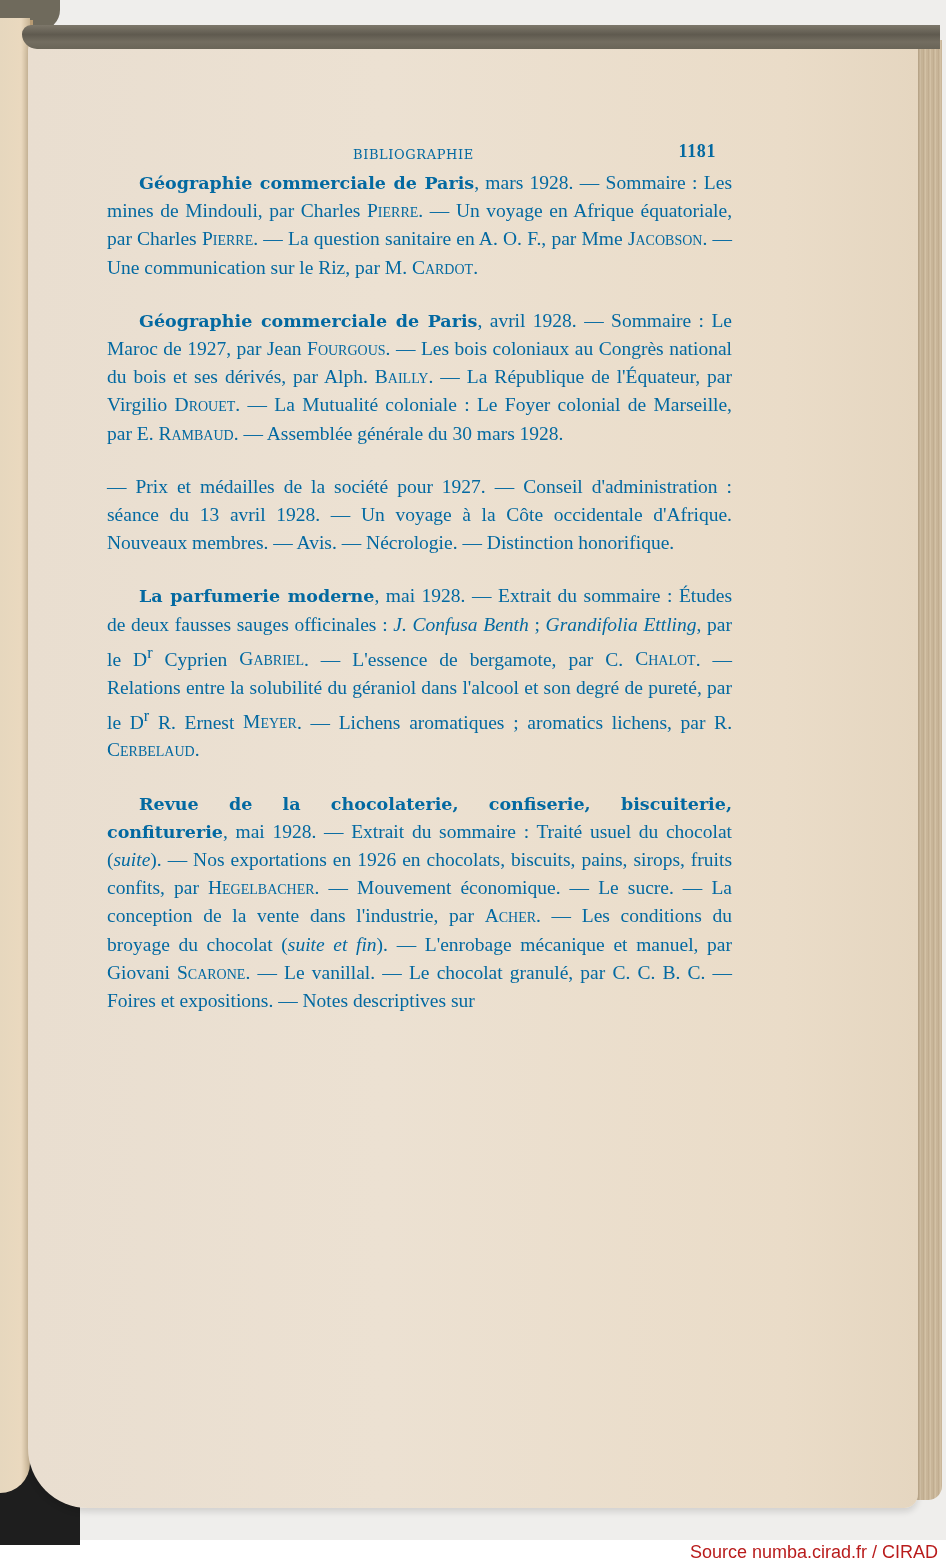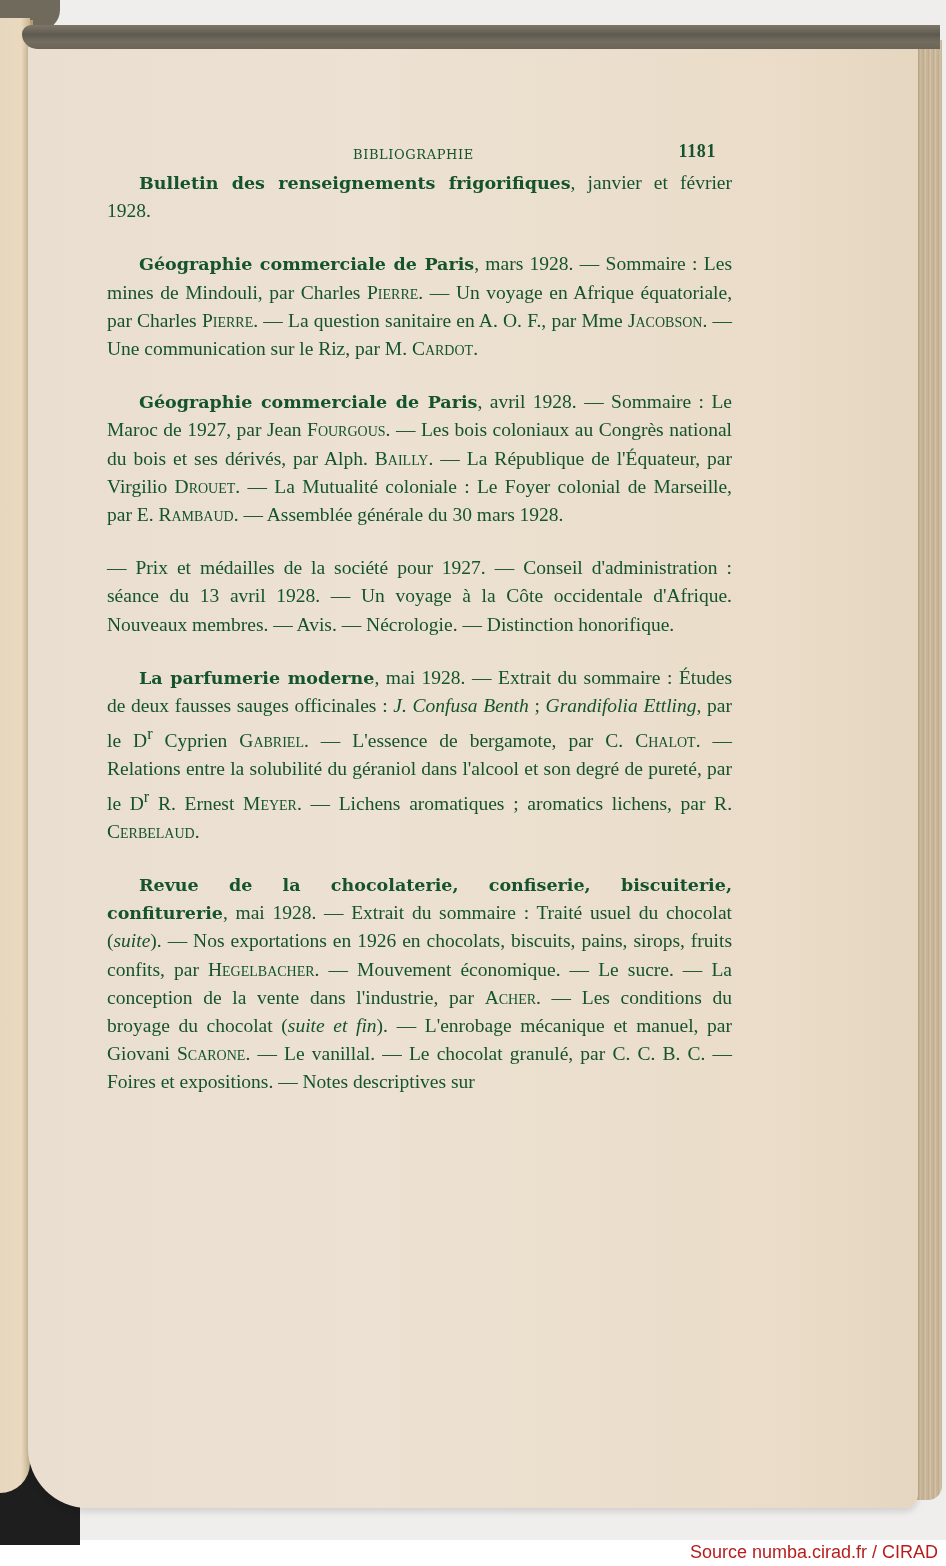--- a/index.html
+++ b/index.html
@@ -43,21 +43,21 @@
       border-top-left-radius: 18px;
       border-bottom-left-radius: 30px;
     }
     .fore-edge {
       position: absolute; left: 892px; top: 40px; width: 50px; height: 1460px;
       background: repeating-linear-gradient(90deg, #cbb89b 0px, #bda98c 2px, #d8c7ab 3px, #c4b093 5px);
       border-bottom-right-radius: 14px;
     }
     .text-block {
       position: absolute; left: 107px; top: 135px; width: 625px;
-      color: #14532d;
+      color: #0369a1;
       font-size: 19.5px; line-height: 28.2px;
     }
     .running-head {
       position: relative; height: 34px;
       font-size: 13px; letter-spacing: 0.6px;
     }
     .running-head .title {
       position: absolute; left: 246px; top: 6px; font-family: "DejaVu Serif", serif; font-size: 13px;
     }
     .running-head .num {
@@ -84,21 +84,20 @@
 <div class="fore-edge"></div>
 <div class="page"></div>
 <div class="top-edge"></div>
 
 <div class="text-block">
   <div class="running-head">
     <span class="title">BIBLIOGRAPHIE</span>
     <span class="num">1181</span>
   </div>
 
-  <p class="entry"><b>Bulletin des renseignements frigorifiques</b><span>, janvier et février 1928.</span></p>
 
   <p class="entry"><b>Géographie commerciale de Paris</b><span>, mars 1928. — Sommaire : Les mines de Mindouli, par Charles </span><span class="sc">Pierre</span><span>. — Un voyage en Afrique équatoriale, par Charles </span><span class="sc">Pierre</span><span>. — La question sanitaire en A. O. F., par Mme </span><span class="sc">Jacobson</span><span>. — Une communication sur le Riz, par M. </span><span class="sc">Cardot</span><span>.</span></p>
 
   <p class="entry"><b>Géographie commerciale de Paris</b><span>, avril 1928. — Sommaire : Le Maroc de 1927, par Jean </span><span class="sc">Fourgous</span><span>. — Les bois coloniaux au Congrès national du bois et ses dérivés, par Alph. </span><span class="sc">Bailly</span><span>. — La République de l'Équateur, par Virgilio </span><span class="sc">Drouet</span><span>. — La Mutualité coloniale : Le Foyer colonial de Marseille, par E. </span><span class="sc">Rambaud</span><span>. — Assemblée générale du 30 mars 1928.</span></p>
 
   <p class="entry noindent">— Prix et médailles de la société pour 1927. — Conseil d'administration : séance du 13 avril 1928. — Un voyage à la Côte occidentale d'Afrique. Nouveaux membres. — Avis. — Nécrologie. — Distinction honorifique.</p>
 
   <p class="entry"><b>La parfumerie moderne</b><span>, mai 1928. — Extrait du sommaire : Études de deux fausses sauges officinales : </span><span class="it">J. Confusa Benth</span><span> ; </span><span class="it">Grandifolia Ettling</span><span>, par le D</span><sup>r</sup><span> Cyprien </span><span class="sc">Gabriel</span><span>. — L'essence de bergamote, par C. </span><span class="sc">Chalot</span><span>. — Relations entre la solubilité du géraniol dans l'alcool et son degré de pureté, par le D</span><sup>r</sup><span> R. Ernest </span><span class="sc">Meyer</span><span>. — Lichens aromatiques ; aromatics lichens, par R. </span><span class="sc">Cerbelaud</span><span>.</span></p>
 
 

